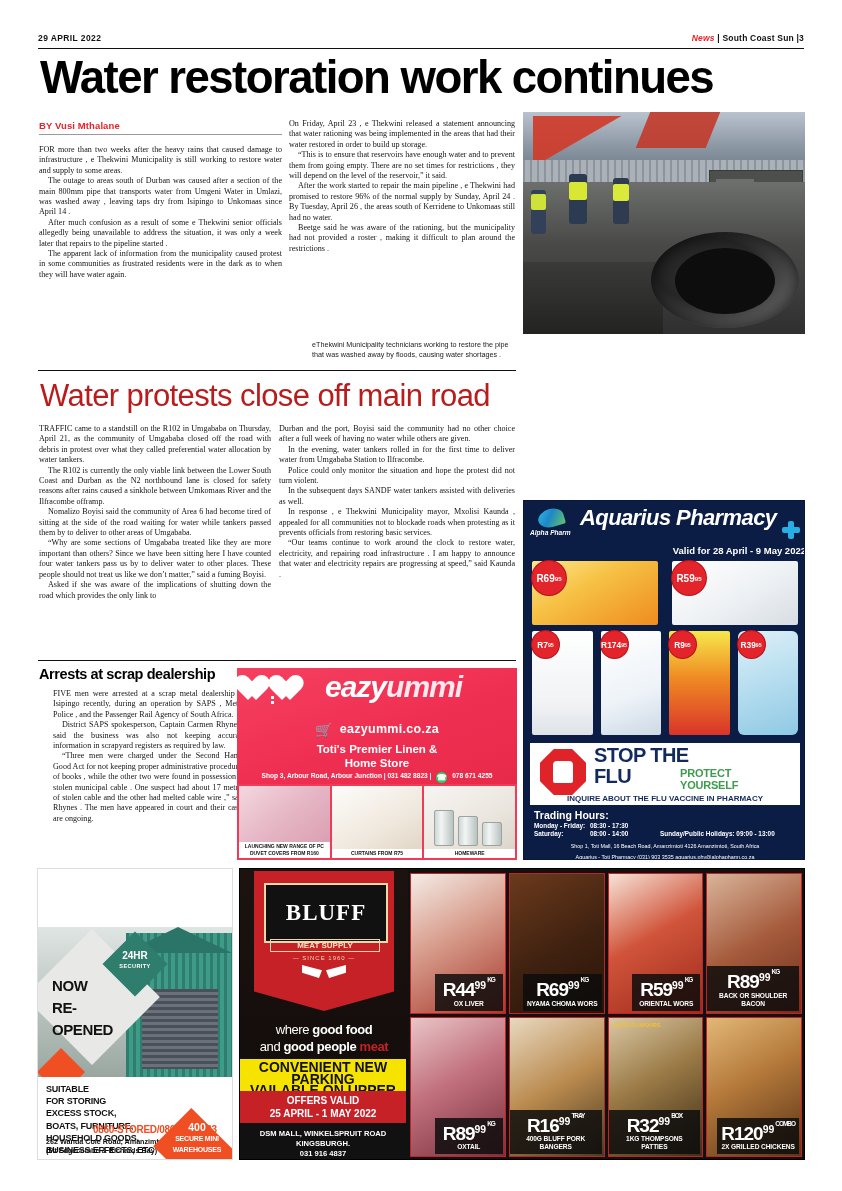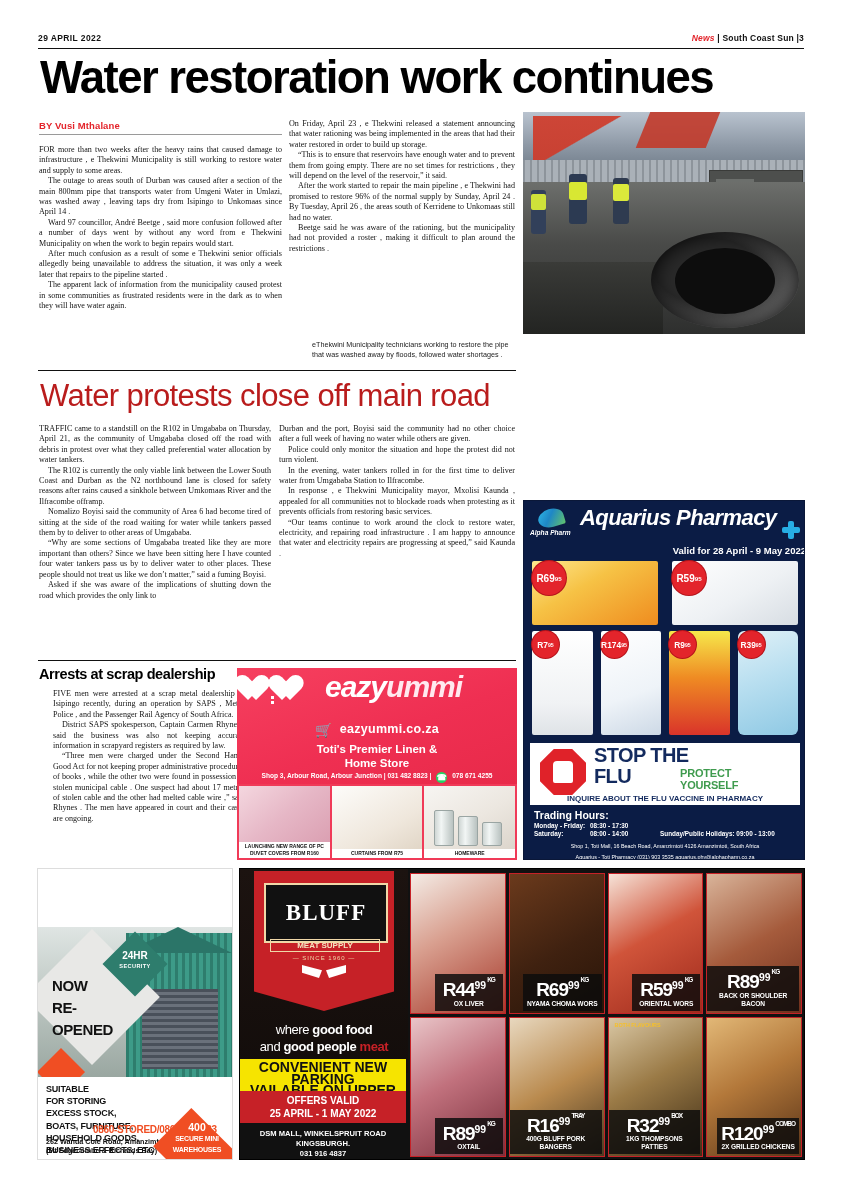--- a/index.html
+++ b/index.html
@@ -258,21 +258,20 @@
     <div class="rule"></div>
   </div>
 
   <div class="hl1">Water restoration work continues</div>
   <div class="byline">BY Vusi Mthalane</div>
   <div class="byline-rule"></div>
 
   <div class="col a1c1" id="a1c1">
       <p class="first">FOR more than two weeks after the heavy rains that caused damage to infrastructure , e Thekwini Municipality is still working to restore water and supply to some areas.</p>
       <p>The outage to areas south of Durban was caused after a section of the main 800mm pipe that transports water from Umgeni Water in Umlazi, was washed away , leaving taps dry from Isipingo to Unkomaas since April 14 .</p>
-      <p>Ward 97 councillor, André Beetge , said more confusion followed after a number of days went by without any word from e Thekwini Municipality on when the work to begin repairs would start.</p>
       <p>After much confusion as a result of some e Thekwini senior officials allegedly being unavailable to address the situation, it was only a week later that repairs to the pipeline started .</p>
       <p>The apparent lack of information from the municipality caused protest in some communities as frustrated residents were in the dark as to when they will have water again.</p>
     </div>
   <div class="col a1c2" id="a1c2">
       <p class="first">On Friday, April 23 , e Thekwini released a statement announcing that water rationing was being implemented in the areas that had their water restored in order to build up storage.</p>
       <p>“This is to ensure that reservoirs have enough water and to prevent them from going empty. There are no set times for restrictions , they will depend on the level of the reservoir,” it said.</p>
       <p>After the work started to repair the main pipeline , e Thekwini had promised to restore 96% of the normal supply by Sunday, April 24 . By Tuesday, April 26 , the areas south of Kerridene to Unkomaas still had no water.</p>
       <p>Beetge said he was aware of the rationing, but the municipality had not provided a roster , making it difficult to plan around the restrictions .</p>
     </div>
 
@@ -289,35 +288,36 @@
     <div class="p1w1">
         <i></i>
       </div>
     <div class="p1w2">
         <i></i>
       </div>
     <div class="p1w3">
         <i></i>
       </div>
   </div>
-  <div class="caption">eThekwini Municipality technicians working to restore the pipe that was washed away by floods, followed water shortages .</div>
+  <div class="caption">eThekwini Municipality technicians working to restore the pipe that was washed away by floods, causing water shortages .</div>
 
   <div class="rule2"></div>
   <div class="hl2">Water protests close off main road</div>
   <div class="col a2c1" id="a2c1">
       <p class="first">TRAFFIC came to a standstill on the R102 in Umgababa on Thursday, April 21, as the community of Umgababa closed off the road with debris in protest over what they called preferential water allocation by water tankers.</p>
       <p>The R102 is currently the only viable link between the Lower South Coast and Durban as the N2 northbound lane is closed for safety reasons after rains caused a sinkhole between Umkomaas River and the Ilfracombe offramp.</p>
       <p>Nomalizo Boyisi said the community of Area 6 had become tired of sitting at the side of the road waiting for water while tankers passed them by to deliver to other areas of Umgababa.</p>
       <p>“Why are some sections of Umgababa treated like they are more important than others? Since we have been sitting here I have counted four water tankers pass us by to deliver water to other places. These people should not treat us like we don’t matter,” said a fuming Boyisi.</p>
       <p>Asked if she was aware of the implications of shutting down the road which provides the only link to</p>
     </div>
   <div class="col a2c2" id="a2c2">
       <p class="first">Durban and the port, Boyisi said the community had no other choice after a full week of having no water while others are given.</p>
+      <p>In the evening, water tankers rolled in for the first time to deliver water from Umgababa Station to Ilfracombe.</p>
       <p>Police could only monitor the situation and hope the protest did not turn violent.</p>
-      <p>In the evening, water tankers rolled in for the first time to deliver water from Umgababa Station to Ilfracombe.</p>
+      <p>In the subsequent days SANDF water tankers assisted with deliveries as well.</p>
       <p>In response , e Thekwini Municipality mayor, Mxolisi Kaunda , appealed for all communities not to blockade roads when protesting as it prevents officials from restoring basic services.</p>
       <p>“Our teams continue to work around the clock to restore water, electricity, and repairing road infrastructure . I am happy to announce that water and electricity repairs are progressing at speed,” said Kaunda .</p>
     </div>
   <div class="rule3"></div>
 
   <div class="hl3">Arrests at scrap dealership</div>
   <div class="col a3c1" id="a3c1">
       <p class="first">FIVE men were arrested at a scrap metal dealership in Isipingo recently, during an operation by SAPS , Metro Police , and the Passenger Rail Agency of South Africa.</p>
       <p>District SAPS spokesperson, Captain Carmen Rhynes , said the business was also not keeping accurate information in scrapyard registers as required by law.</p>
       <p>“Three men were charged under the Second Hands Good Act for not keeping proper administrative procedures of books , while the other two were found in possession of stolen municipal cable . One suspect had about 17 metres of stolen cable and the other had melted cable wire ,” said Rhynes . The men have appeared in court and their cases are ongoing.</p>

